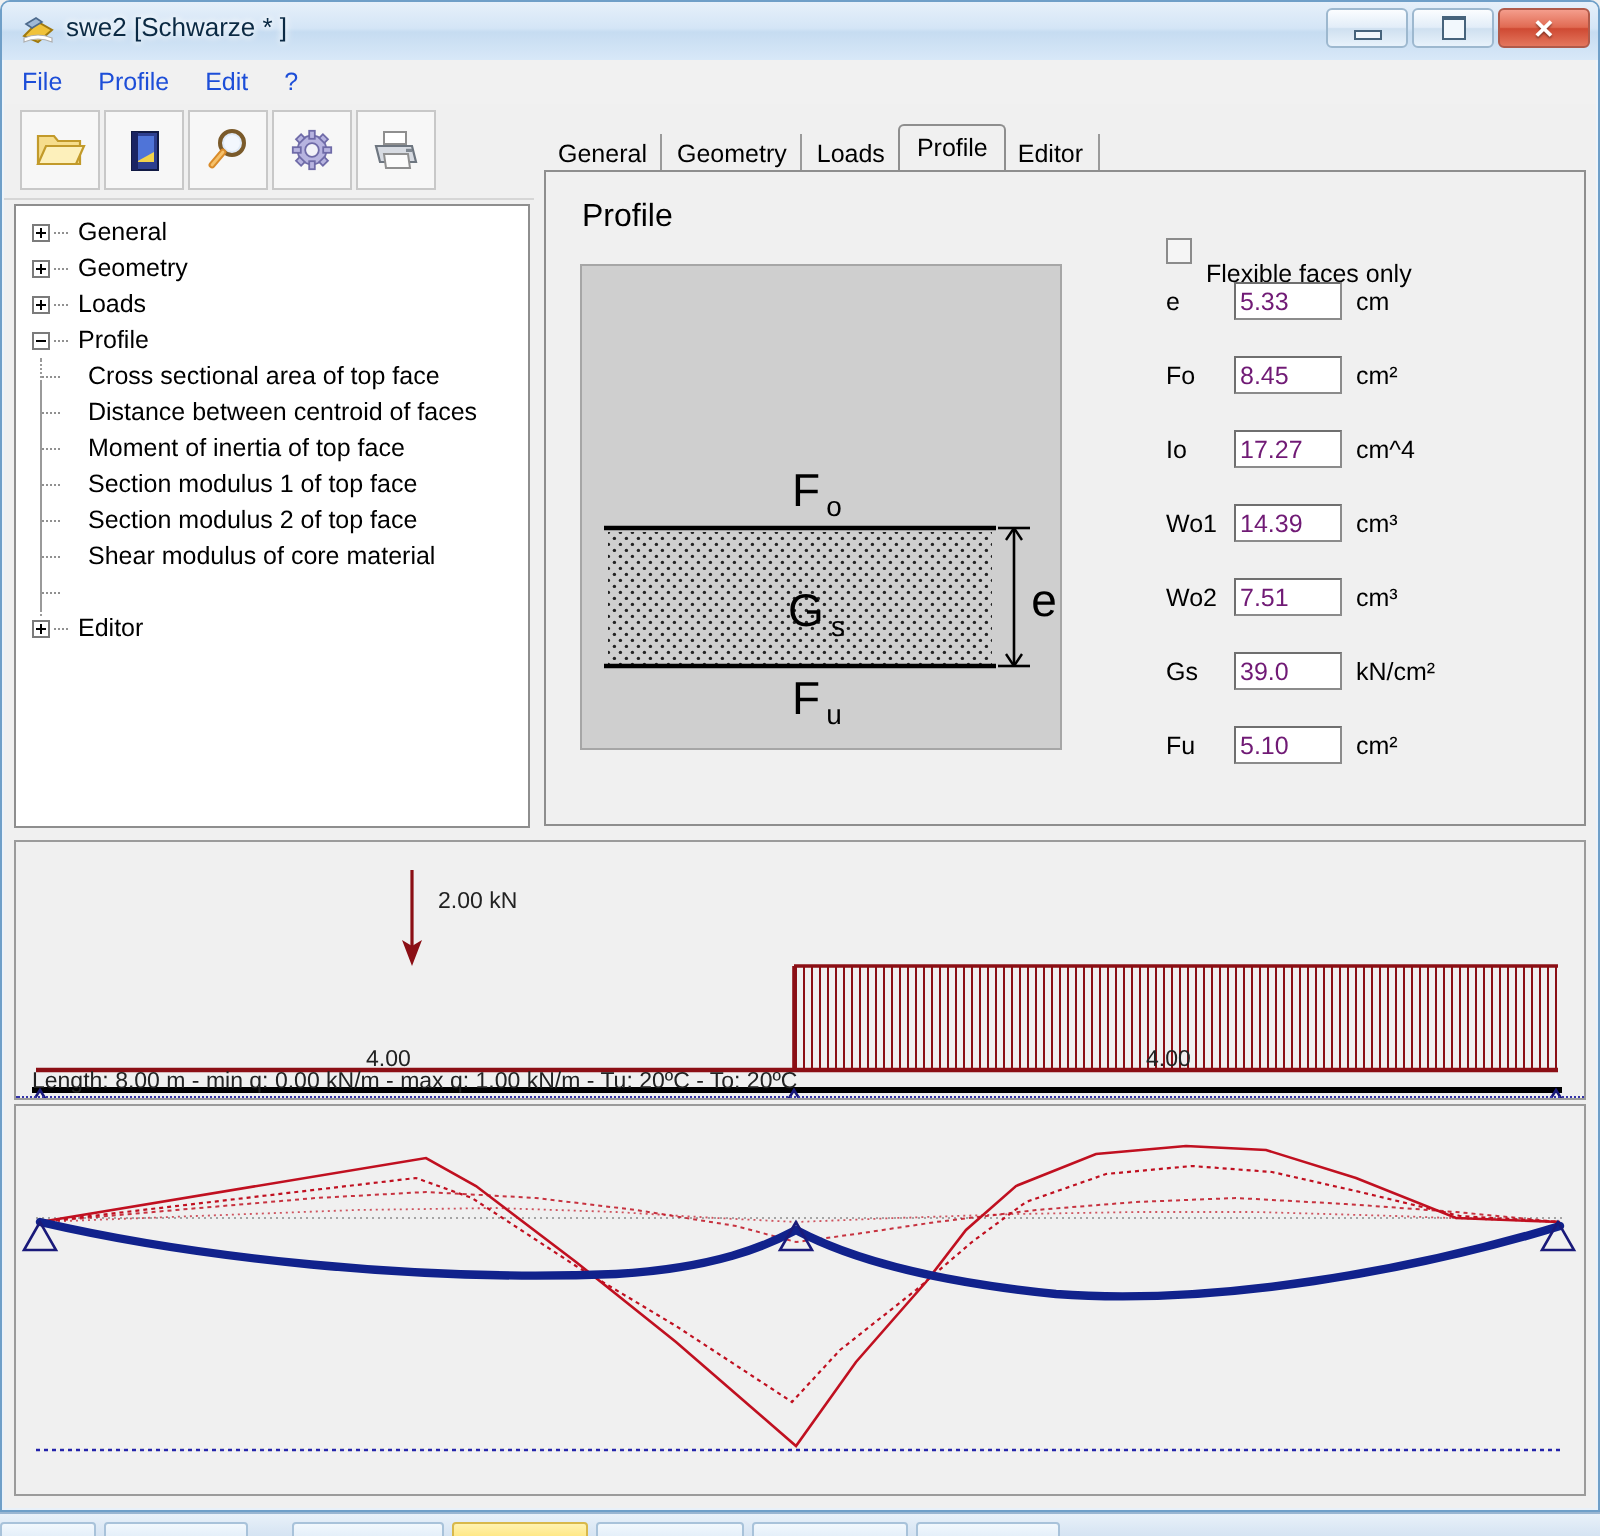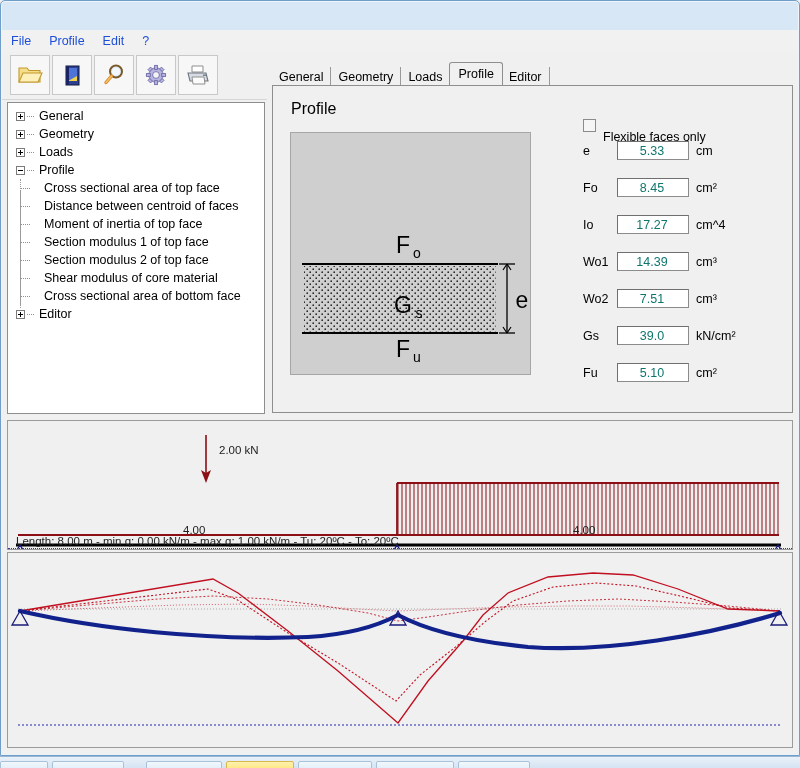--- a/index.html
+++ b/index.html
@@ -310,32 +310,32 @@
     display: flex;
     align-items: center;
   }
   .flabel {
     width: 34px;
     font-size: 12.5px;
     color: #000;
     flex: 0 0 auto;
   }
   .finput {
-    width: 72px; height: 19px;
+    width: 54px; height: 19px;
     box-sizing: border-box;
     border: 1px solid #8b8b8b;
     border-top-color: #6f6f6f;
     border-left-color: #6f6f6f;
     background: #ffffff;
     font-family: "Liberation Sans", sans-serif;
     font-size: 12.5px;
-    text-align: center;
+    text-align: left;
     padding: 0 4px 0 2px;
     line-height: 17px;
-    color: #0f766e;
+    color: #701a75;
     flex: 0 0 auto;
   }
   .funit {
     margin-left: 7px;
     font-size: 12.5px;
     white-space: nowrap;
   }
 
   
   .gfx1 {
@@ -379,20 +379,45 @@
     border-color: #d8b84a;
   }
 </style>
 </head>
 <body>
 
 <div class="window">
 
   <div class="win-border"></div>
 
+  <div class="titlebar">
+    <span class="title-icon">
+      <svg width="18" height="18" viewBox="0 0 18 18">
+        <path d="M2 11 L9 4 L16 8 L9 14 Z" fill="#f0c23a" stroke="#a07a10" stroke-width="1"></path>
+        <path d="M3 5 L8 2 L11 4 L6 7 Z" fill="#9fb9d8" stroke="#4d6a8c" stroke-width="0.8"></path>
+        <path d="M2 12 Q9 9 16 12 L16 14 Q9 11 2 14 Z" fill="#ffffff" stroke="#b0b0b0" stroke-width="0.6"></path>
+      </svg>
+    </span>
+    <span class="title-text">swe2 [Schwarze * ]</span>
+    <div class="winbtns">
+      <div class="wbtn">
+        <span class="glyph">
+            <span class="min-bar"></span>
+          </span>
+      </div>
+      <div class="wbtn">
+        <span class="glyph">
+            <span class="max-sq"></span>
+          </span>
+      </div>
+      <div class="wbtn close">
+        <span class="glyph">✕</span>
+      </div>
+    </div>
+  </div>
 
   <div class="menubar">
     <div class="menu-item">File</div>
     <div class="menu-item">Profile</div>
     <div class="menu-item">Edit</div>
     <div class="menu-item">?</div>
   </div>
 
   <div class="client">
 
@@ -501,21 +526,20 @@
         <div class="trow child">
           <span class="tdash"></span>
           <span class="tlabel">Section modulus 2 of top face</span>
         </div>
         <div class="trow child">
           <span class="tdash"></span>
           <span class="tlabel">Shear modulus of core material</span>
         </div>
         <div class="trow child">
           <span class="tdash"></span>
-          <span class="tlabel">Cross sectional area of bottom face</span>
         </div>
 
         <div class="trow">
           <span class="tbox plus"></span>
           <span class="tdash"></span>
           <span class="tlabel">Editor</span>
         </div>
 
       </div>
     </div>

